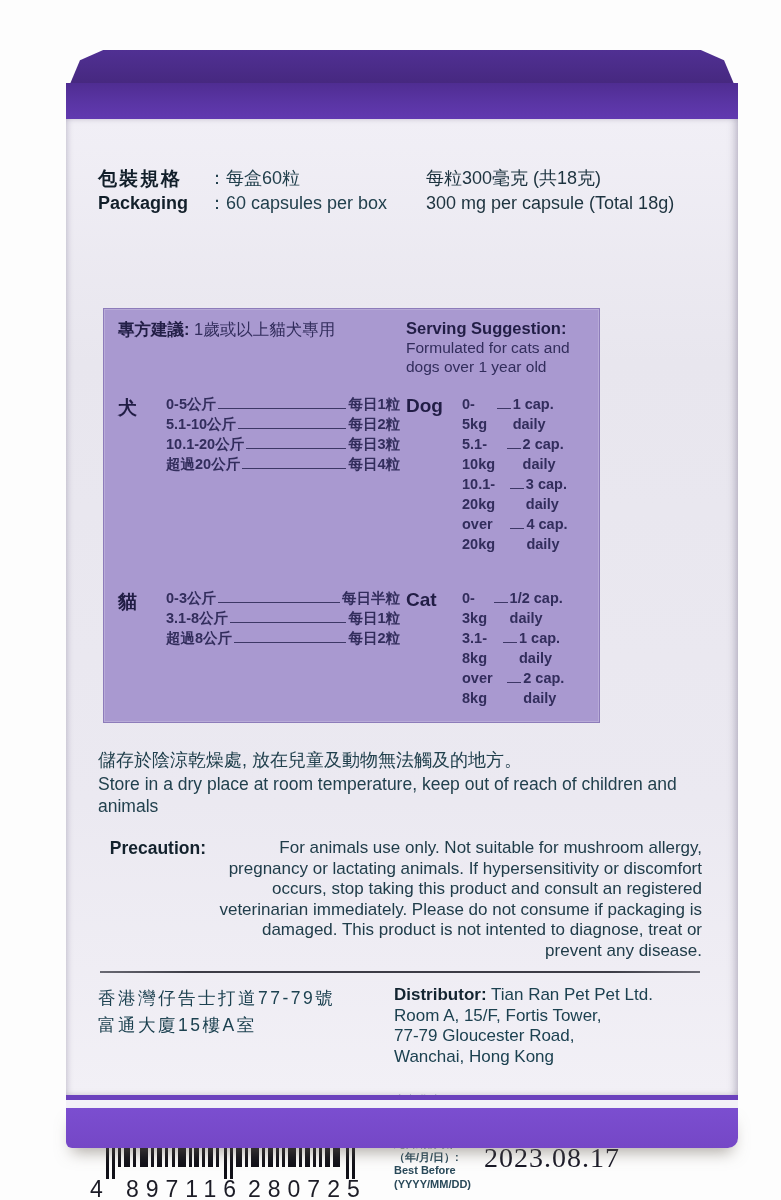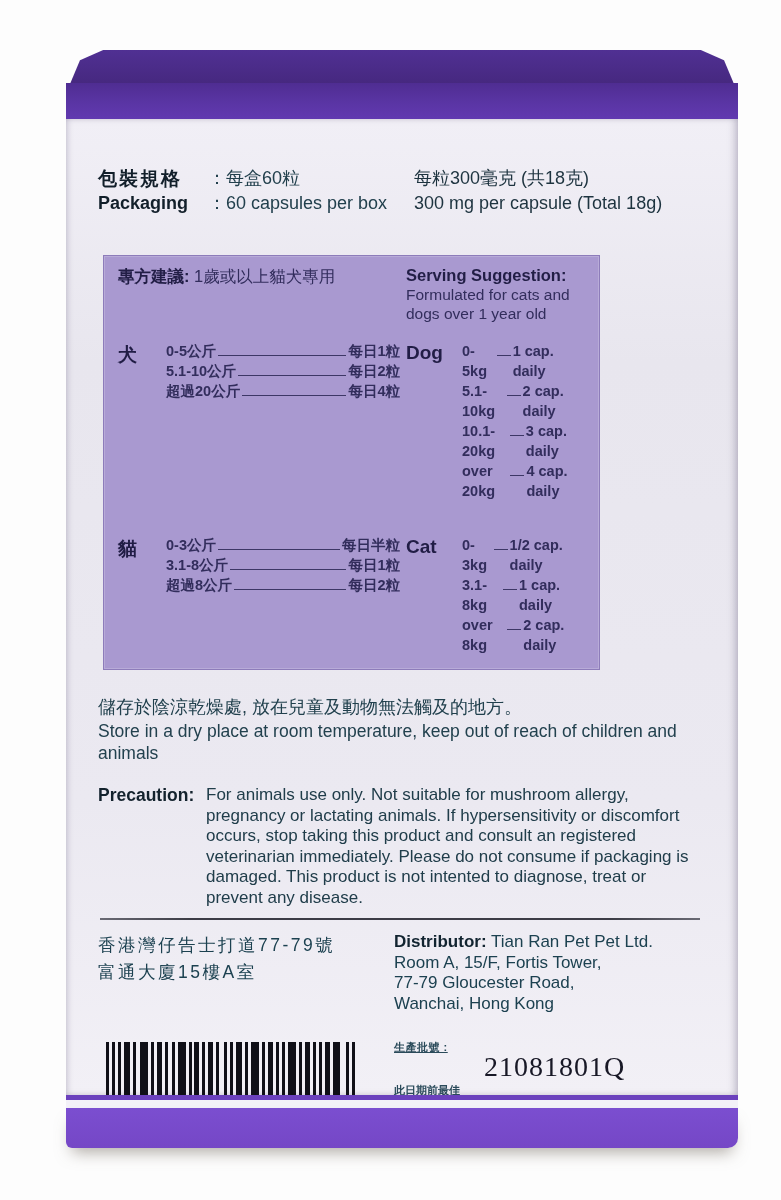--- a/index.html
+++ b/index.html
@@ -24,21 +24,21 @@
   .thin-line   { position:absolute; bottom:48px; left:0; right:0; height:5px; background:#6b41bd; }
   .strip-white { position:absolute; bottom:40px; left:0; right:0; height:8px; background:#f3f1f8; }
   .band-bottom { position:absolute; bottom:0; left:0; right:0; height:40px;
                  background:linear-gradient(180deg,#7b4ed0,#7547c6);
                  border-radius:0 0 10px 6px;
                  box-shadow:0 10px 16px -6px rgba(110,100,90,.55); }
 
   .content { position:absolute; inset:0; padding:47px 36px 0 32px; }
 
   
-  .pack { display:grid; grid-template-columns:316px 1fr; margin-bottom:39px; }
+  .pack { display:grid; grid-template-columns:316px 1fr; margin-bottom:92px;gap:12px; }
   .pack-line { display:flex; line-height:25px; }
   .pack-lbl { font-weight:bold; color:#121f2a; width:110px; font-size:19px; letter-spacing:2px; }
   .pack-lbl.en { letter-spacing:0; font-size:18px; }
   .pack-val { font-size:18px; color:#22404d; }
   .pack-right { font-size:18px; line-height:25px; color:#1d333f; }
 
   
   .serv { margin-left:5px; width:497px; background:#a999d0; border:1px solid #8d7cba;
           box-shadow:inset 0 0 0 1px rgba(255,255,255,.18);
           padding:10px 13px 14px 14px; color:#322d5c; margin-bottom:25px; }
@@ -62,21 +62,21 @@
   .sec-body { flex:1; }
 
   .storage { margin-bottom:21px; }
   .storage .sec-lbl { font-size:18.5px; line-height:25px; }
   .storage .lbl-en { font-size:17.5px; }
   .storage .zh { font-size:18px; line-height:25px; color:#21404d; }
   .storage .en { font-size:17.5px; line-height:22px; color:#22414e; }
 
   .notice .sec-lbl { font-size:18px; line-height:24px; }
   .notice .zh { font-size:17.5px; line-height:23.5px; color:#20404d; }
-  .precaution { margin-top:3px; }
+  .precaution { margin-top:3px;text-align:right; }
   .precaution .sec-lbl { font-size:17.5px; line-height:21px; }
   .precaution .en { font-size:17px; line-height:20.5px; color:#203d4a; }
 
   .hr { height:2px; background:linear-gradient(90deg,#6a6a74,#3c3c46 15%,#3c3c46 85%,#6a6a74);
         margin:10px 2px 12px 2px; }
 
   
   .dist { display:grid; grid-template-columns:296px 1fr; margin-bottom:24px; }
   .dist .zh { font-size:17.5px; line-height:27px; letter-spacing:2.5px; color:#1c4150; }
   .dist .zh b { color:#122430; letter-spacing:1px; }
@@ -145,20 +145,25 @@
               <div class="arows">
                 <div class="srow">
                     <span>0-5公斤</span>
                     <span class="fill"></span>
                     <span>每日1粒</span>
                   </div>
                 <div class="srow">
                     <span>5.1-10公斤</span>
                     <span class="fill"></span>
                     <span>每日2粒</span>
+                  </div>
+                <div class="srow">
+                    <span>10.1-20公斤</span>
+                    <span class="fill"></span>
+                    <span>每日3粒</span>
                   </div>
                 <div class="srow">
                     <span>超過20公斤</span>
                     <span class="fill"></span>
                     <span>每日4粒</span>
                   </div>
               </div>
             </div>
             <div class="animal">
               <div class="aname en">Dog</div>

